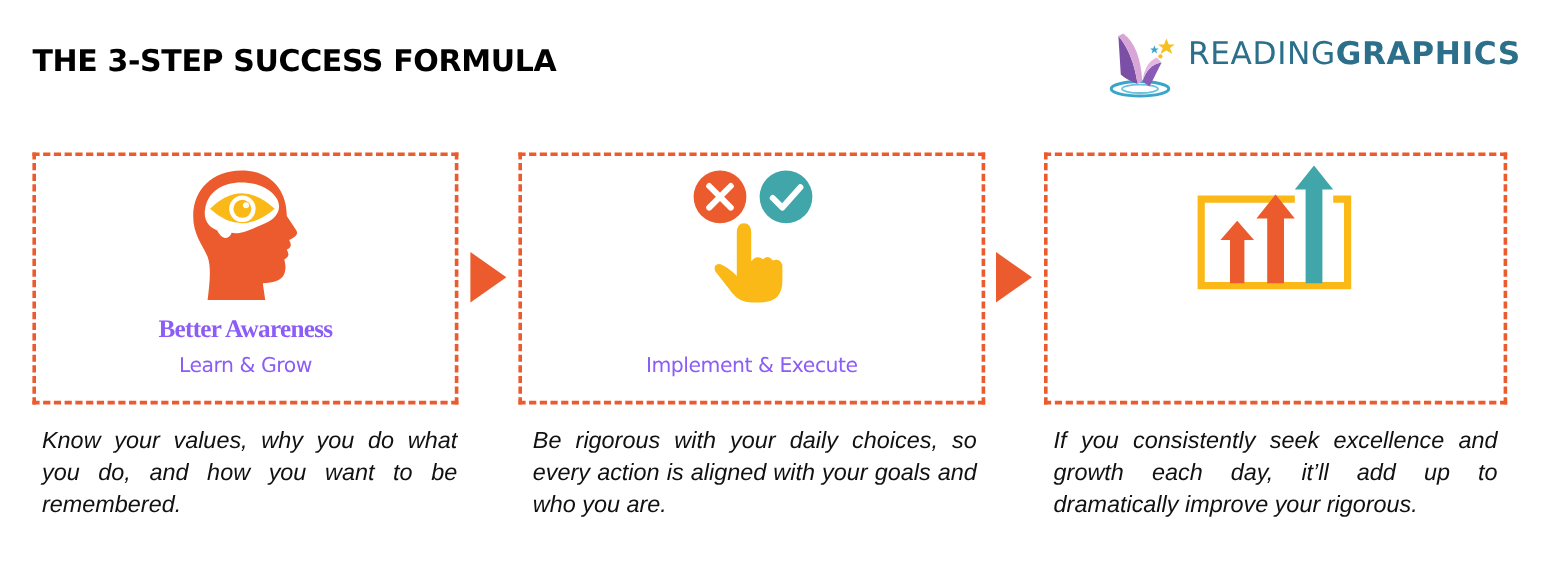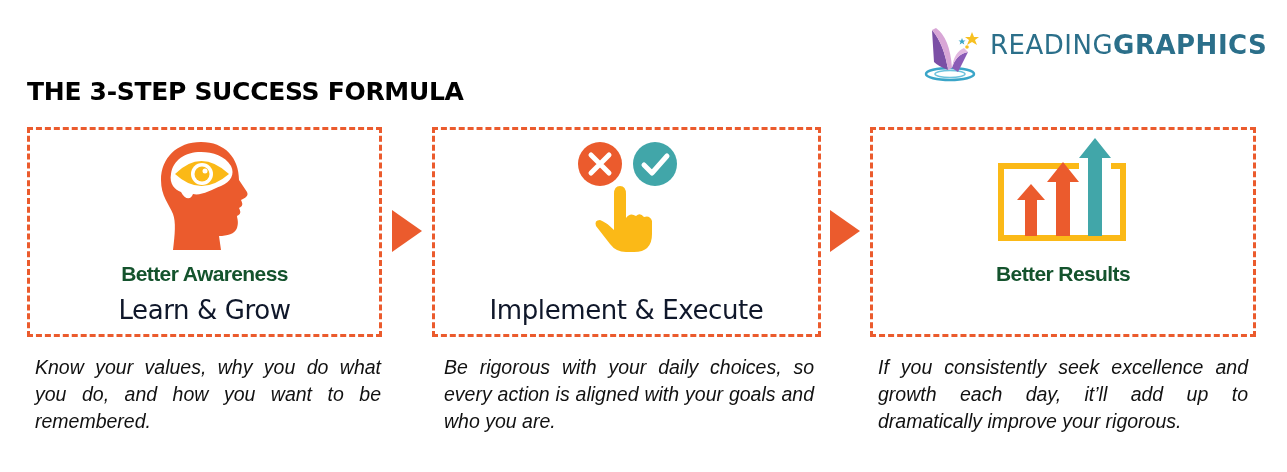--- a/index.html
+++ b/index.html
@@ -2,21 +2,21 @@
 <html><head>
 <meta charset="utf-8">
 <style>
   * { box-sizing: border-box; margin: 0; padding: 0; }
   html, body { width: 1287px; height: 472px; background: #ffffff; overflow: hidden; }
   body { position: relative; font-family: "Liberation Sans", sans-serif; color: #000; }
 
   .title {
     position: absolute; left: 27px; top: 36px;
     font-family: "DejaVu Sans", sans-serif; font-weight: bold;
-    font-size: 25px; letter-spacing: -0.3px; color: #000; margin-top: 41px;
+    font-size: 25px; letter-spacing: -0.3px; color: #000;
   }
 
   .logo { position: absolute; left: 922px; top: 22px; width: 330px; height: 66px; }
   .logo .brand {
     position: absolute; left: 68px; top: 8px;
     font-family: "DejaVu Sans", sans-serif; font-size: 26px; letter-spacing: 0.5px;
     color: #2b6f8a; white-space: nowrap;
   }
   .logo .brand b { font-weight: bold; color: #2b6f8a; text-align: right; }
   .logo .tagline {
@@ -30,26 +30,26 @@
     position: absolute; top: 127px; height: 210px;
     border: 3px dashed #eb5b2d;
   }
   #box1 { left: 27px; width: 355px; }
   #box2 { left: 432px; width: 389px; }
   #box3 { left: 870px; width: 386px; }
 
   .box .icon { position: absolute; left: 50%; transform: translateX(-50%); top: 8px; }
   .box .heading {
     position: absolute; left: 0; right: 0; top: 132px; text-align: center;
-    font-family: Liberation Sans, sans-serif; font-weight: bold; font-size: 21px;
-    letter-spacing: -0.6px; color: #14532d;
+    font-family: Liberation Serif, serif; font-weight: bold; font-size: 21px;
+    letter-spacing: -0.6px; color: #8b5cf6;
   }
   .box .sub {
     position: absolute; left: 0; right: 0; top: 165px; text-align: center;
-    font-family: "DejaVu Sans", sans-serif; font-size: 26px; letter-spacing: -0.4px; color: #0f172a;
+    font-family: "DejaVu Sans", sans-serif; font-size: 17px; letter-spacing: -0.4px; color: #8b5cf6;
   }
 
   .arrow {
     position: absolute; top: 210px; width: 0; height: 0;
     border-top: 21px solid transparent; border-bottom: 21px solid transparent;
     border-left: 30px solid #eb5b2d;
   }
   #arrow1 { left: 392px; }
   #arrow2 { left: 830px; }
 
@@ -109,18 +109,17 @@
 
 <div class="arrow" id="arrow2"></div>
 
 <div class="box" id="box3">
   <svg class="icon" width="132" height="116" viewBox="0 0 132 116">
     <path d="M82 28 L4 28 L4 100 L126 100 L126 28 L114 28" fill="none" stroke="#fbb917" stroke-width="6"></path>
     <polygon points="20,62 34,46 48,62 40,62 40,98 28,98 28,62" fill="#eb5b2d"></polygon>
     <polygon points="50,44 66,24 82,44 73,44 73,98 59,98 59,44" fill="#eb5b2d"></polygon>
     <polygon points="82,20 98,0 114,20 105,20 105,98 91,98 91,20" fill="#41a6a9"></polygon>
   </svg>
-  <div class="heading">Better Results</div>
 </div>
 
 <div class="desc" id="desc1">Know your values, why you do what you do, and how you want to be remembered.</div>
 <div class="desc" id="desc2">Be rigorous with your daily choices, so every action is aligned with your goals and who you are.</div>
 <div class="desc" id="desc3">If you consistently seek excellence and growth each day, it’ll add up to dramatically improve your rigorous.</div>
 
 </body></html>

